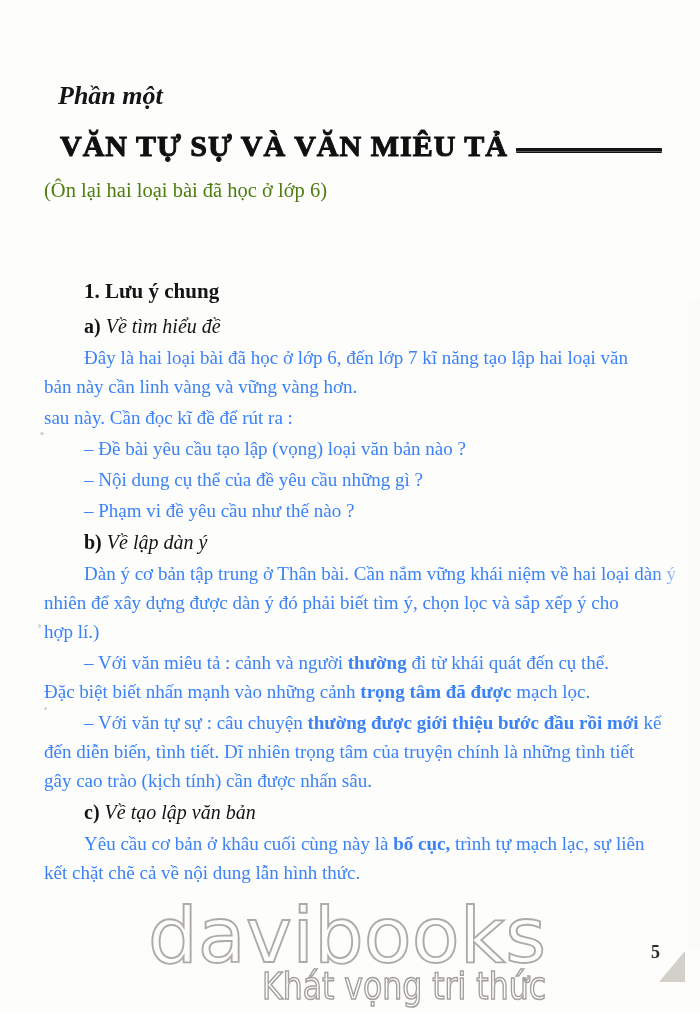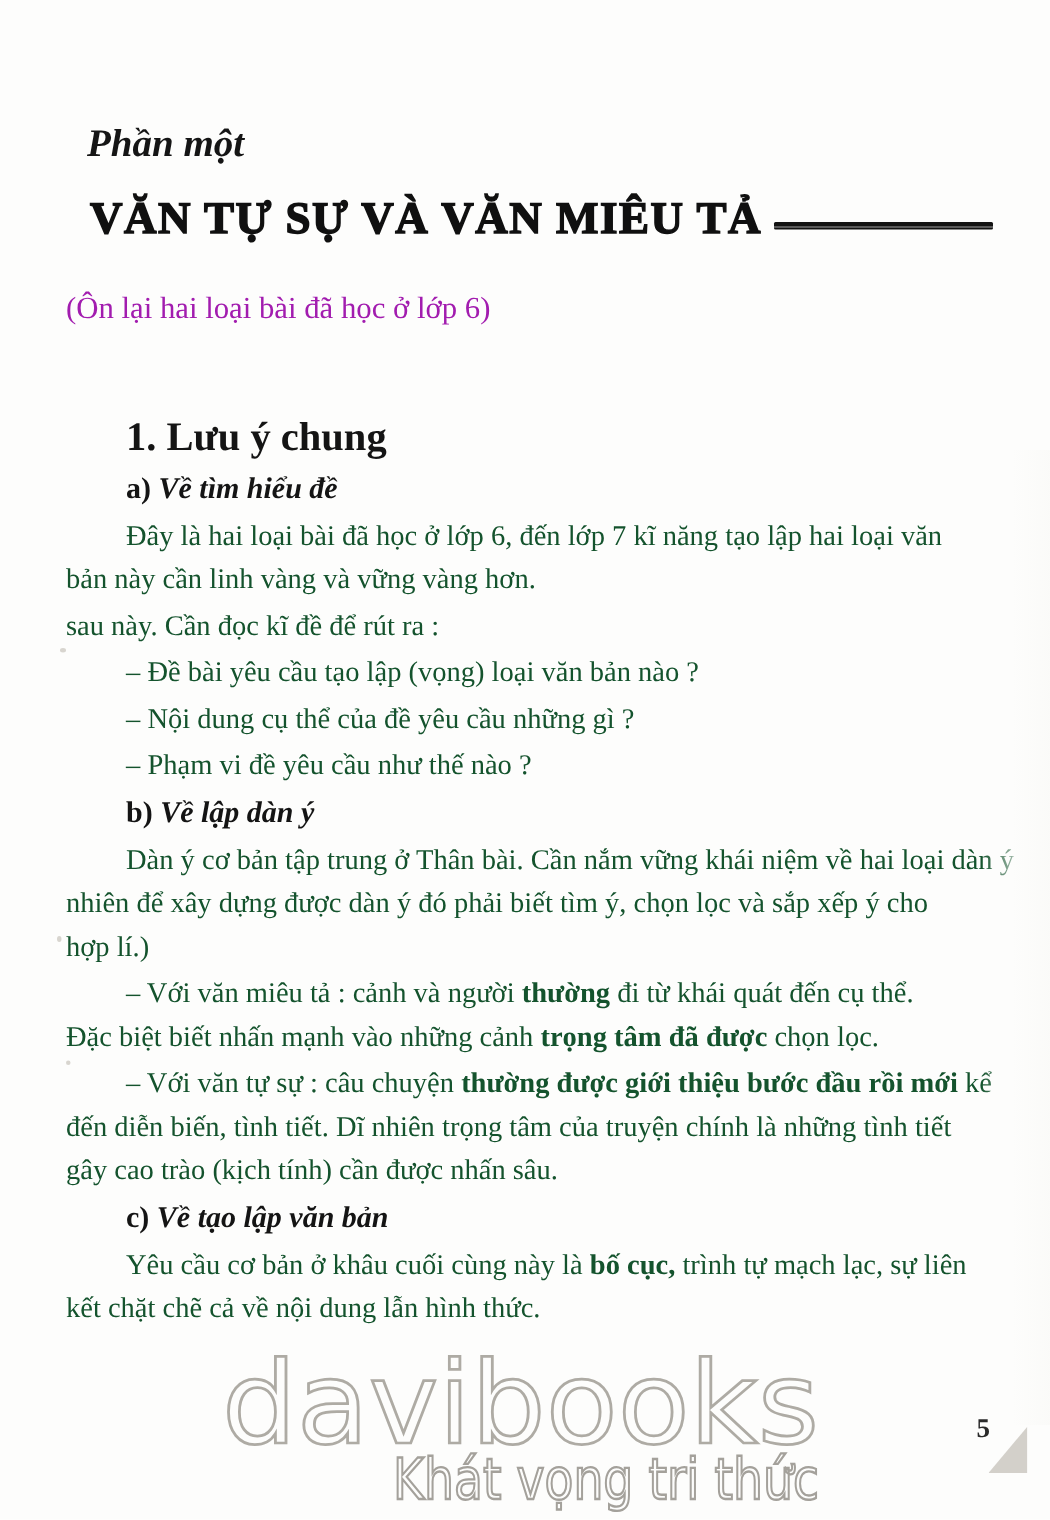--- a/index.html
+++ b/index.html
@@ -46,55 +46,55 @@
   }
   .title-rule {
     flex: 1;
     height: 5px;
     margin-left: 8px;
     margin-top: 10px;
     background: linear-gradient(#131313 0 3px, #5a5a5a 3px 4px, #131313 4px 5px);
     border-radius: 1px;
   }
   .subtitle {
-    margin-top: 28px;
+    margin-top: 12px;
     font-size: 20.5px;
     line-height: 28px;
-    color: #a21caf;
+    color: #4d7c0f;
   }
 
   
   .content {
     position: absolute;
     left: 44px; top: 277px;
     width: 622px;
   }
   .h1 {
     padding-left: 40px;
-    font-size: 27px;
+    font-size: 21px;
     font-weight: bold;
     line-height: 29px;
     margin-bottom: 6px;
     color: #141414;
   }
   .subhead {
     padding-left: 40px;
     font-size: 20px;
     line-height: 29px;
     margin: 3px 0 2px 0;
     color: #141414;
   }
   .subhead .prefix { font-weight: bold; }
-  .subhead .sh-text { font-weight: bold; font-style: italic; text-align: center; }
+  .subhead .sh-text { font-weight: normal; font-style: italic; text-align: center; }
   .para { margin: 0 0 2px 0; }
   .line {
     font-size: 19px;
     line-height: 29px;
     white-space: nowrap;
-    color: #14532d;
+    color: #3b82f6;
   }
   .line.first { padding-left: 40px; }
   .bold { font-weight: bold; }
 
   
   .right-fade {
     position: absolute;
     top: 300px; right: 0;
     width: 46px; height: 650px;
     background: linear-gradient(to right, rgba(253,253,252,0) 0%, rgba(253,253,252,0.55) 45%, rgba(250,250,248,0.92) 100%);
@@ -159,21 +159,21 @@
         <div class="line first"><span>– Phạm vi đề yêu cầu như thế nào ?</span></div>
       </div>
       <div class="subhead"><span class="prefix">b) </span><span class="sh-text">Về lập dàn ý</span></div>
       <div class="para">
         <div class="line first"><span>Dàn ý cơ bản tập trung ở Thân bài. Cần nắm vững khái niệm về hai loại dàn ý</span></div>
         <div class="line"><span>nhiên để xây dựng được dàn ý đó phải biết tìm ý, chọn lọc và sắp xếp ý cho</span></div>
         <div class="line"><span>hợp lí.)</span></div>
       </div>
       <div class="para">
         <div class="line first"><span>– Với văn miêu tả : cảnh và người </span><span class="bold">thường</span><span> đi từ khái quát đến cụ thể.</span></div>
-        <div class="line"><span>Đặc biệt biết nhấn mạnh vào những cảnh </span><span class="bold">trọng tâm đã được</span><span> chọn lọc.</span></div>
+        <div class="line"><span>Đặc biệt biết nhấn mạnh vào những cảnh </span><span class="bold">trọng tâm đã được</span><span> mạch lọc.</span></div>
       </div>
       <div class="para">
         <div class="line first"><span>– Với văn tự sự : câu chuyện </span><span class="bold">thường được giới thiệu bước đầu rồi mới</span><span> kể</span></div>
         <div class="line"><span>đến diễn biến, tình tiết. Dĩ nhiên trọng tâm của truyện chính là những tình tiết</span></div>
         <div class="line"><span>gây cao trào (kịch tính) cần được nhấn sâu.</span></div>
       </div>
       <div class="subhead"><span class="prefix">c) </span><span class="sh-text">Về tạo lập văn bản</span></div>
       <div class="para">
         <div class="line first"><span>Yêu cầu cơ bản ở khâu cuối cùng này là </span><span class="bold">bố cục,</span><span> trình tự mạch lạc, sự liên</span></div>
         <div class="line"><span>kết chặt chẽ cả về nội dung lẫn hình thức.</span></div>

